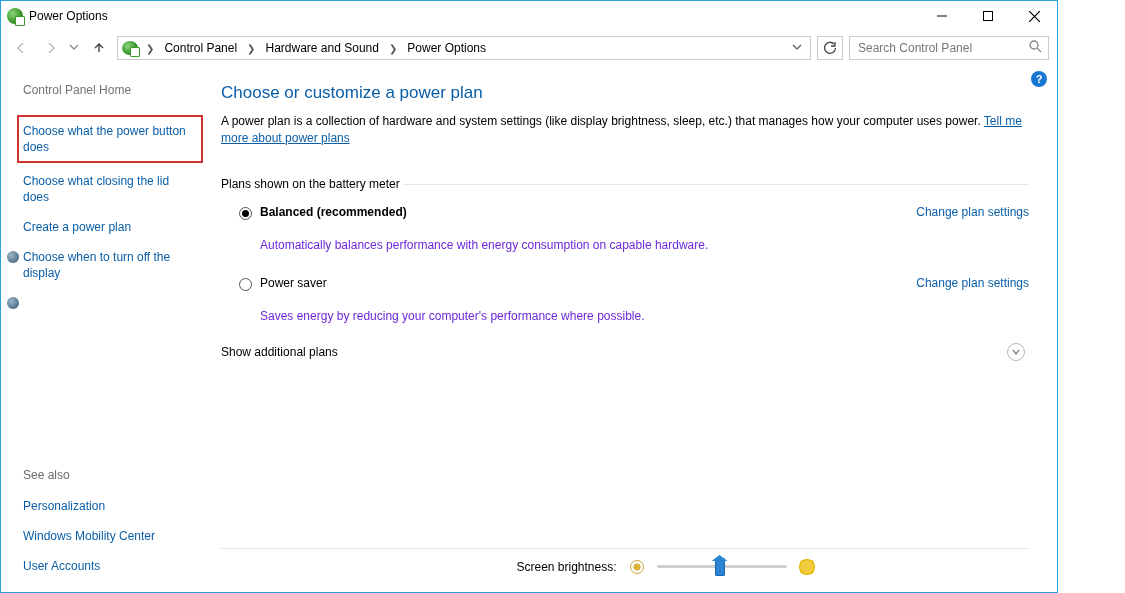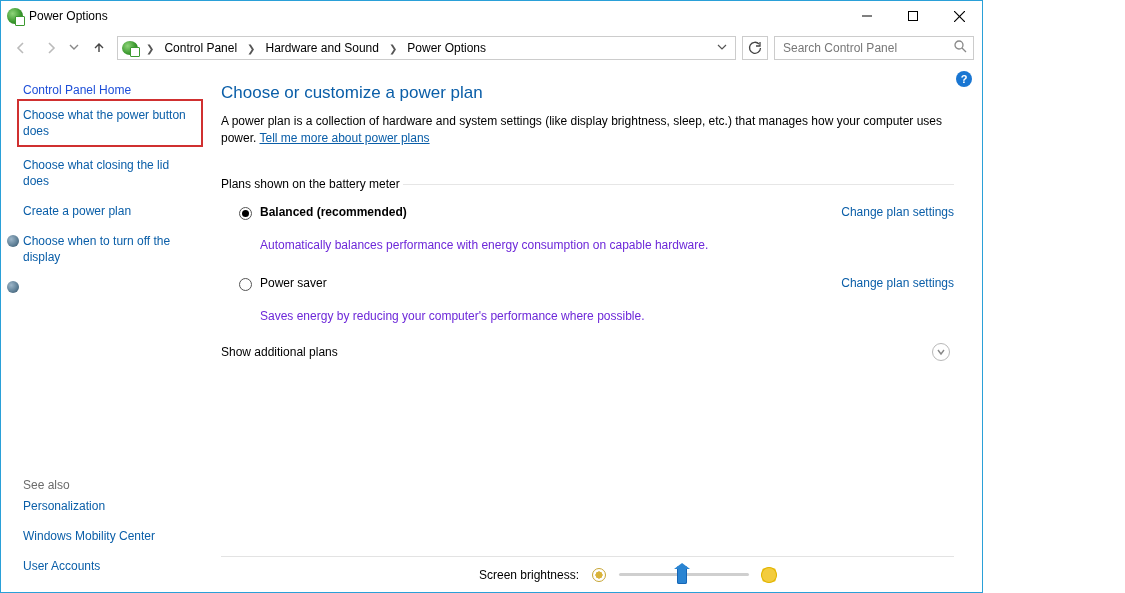--- a/index.html
+++ b/index.html
@@ -1,18 +1,18 @@
 <!DOCTYPE html>
 <html><head>
 <meta charset="utf-8">
 <style>
   * { box-sizing: border-box; }
   html, body { margin:0; padding:0; font-family: "Segoe UI", Arial, sans-serif; font-size:12px; color:#000; background:#fff; }
   .window {
-    width:983px; height:593px; border:1px solid #2aa0d8; background:#fff; position:relative; display:flex; flex-direction:column;
+    width:1058px; height:593px; border:1px solid #2aa0d8; background:#fff; position:relative; display:flex; flex-direction:column;
   }
   
   .titlebar {
     height:30px; display:flex; align-items:center; padding-left:6px; justify-content:space-between;
   }
   .titlebar-left { display:flex; align-items:center; gap:6px; }
   .titlebar-title { font-size:12px; }
   .win-controls { display:flex; height:100%; }
   .win-btn { width:46px; display:flex; align-items:center; justify-content:center; }
   .win-btn svg { display:block; }
@@ -40,32 +40,32 @@
   
   .body { flex:1; display:flex; position:relative; overflow:hidden; }
   .help-badge {
     position:absolute; top:6px; right:10px; width:16px; height:16px; border-radius:50%;
     background:#1976d2; color:#fff; font-weight:bold; font-size:11px; display:flex; align-items:center; justify-content:center;
   }
   .sidebar {
     width:210px; padding:18px 8px 10px 22px; display:flex; flex-direction:column;
   }
   .sidebar-top { flex:1; }
-  .cp-home { color:#1d4ed8; margin-bottom:2px; cursor:default; }
+  .cp-home { color:#737373; margin-bottom:18px; cursor:default; }
   .side-link { color:#0a5ea8; margin-bottom:14px; line-height:16px; cursor:default; position:relative; padding-right:6px;}
   .side-link.highlight { border:2px solid #d03030; padding:6px 6px 6px 4px; margin-left:-6px; margin-bottom:10px; }
   .side-link.with-icon { padding-left:0; margin-left:-16px; display:flex; gap:4px; }
   .dim-disk {
     width:12px;height:12px;border-radius:50%;
     background: radial-gradient(circle at 35% 35%, #9db6c9 0%, #5c7d94 60%, #2e4a5e 100%);
     flex:0 0 12px; margin-top:2px;
   }
-  .see-also { color:#6b6b6b; margin-bottom:6px; }
+  .see-also { color:#6b6b6b; margin-bottom:16px; }
   .content {
-    flex:1; padding:18px 28px 0 10px; position:relative; display:flex; flex-direction:column;
+    flex:1; padding:18px 28px 8px 10px; position:relative; display:flex; flex-direction:column;
   }
   .page-heading { color:#0a5ea8; font-size:17px; font-weight:400; margin-bottom:10px; }
   .page-intro { line-height:17px; margin-bottom:30px; }
   .page-intro a { color:#0a5ea8; text-decoration:underline; }
   .group-label { margin-bottom:10px; position:relative;}
   .group-label::after{
     content:""; position:absolute; left:182px; right:0; top:50%; height:1px; background:#e6e6e6;
   }
   .plan-row { display:flex; align-items:flex-start; padding:4px 0 2px 18px; }
   .radio {

